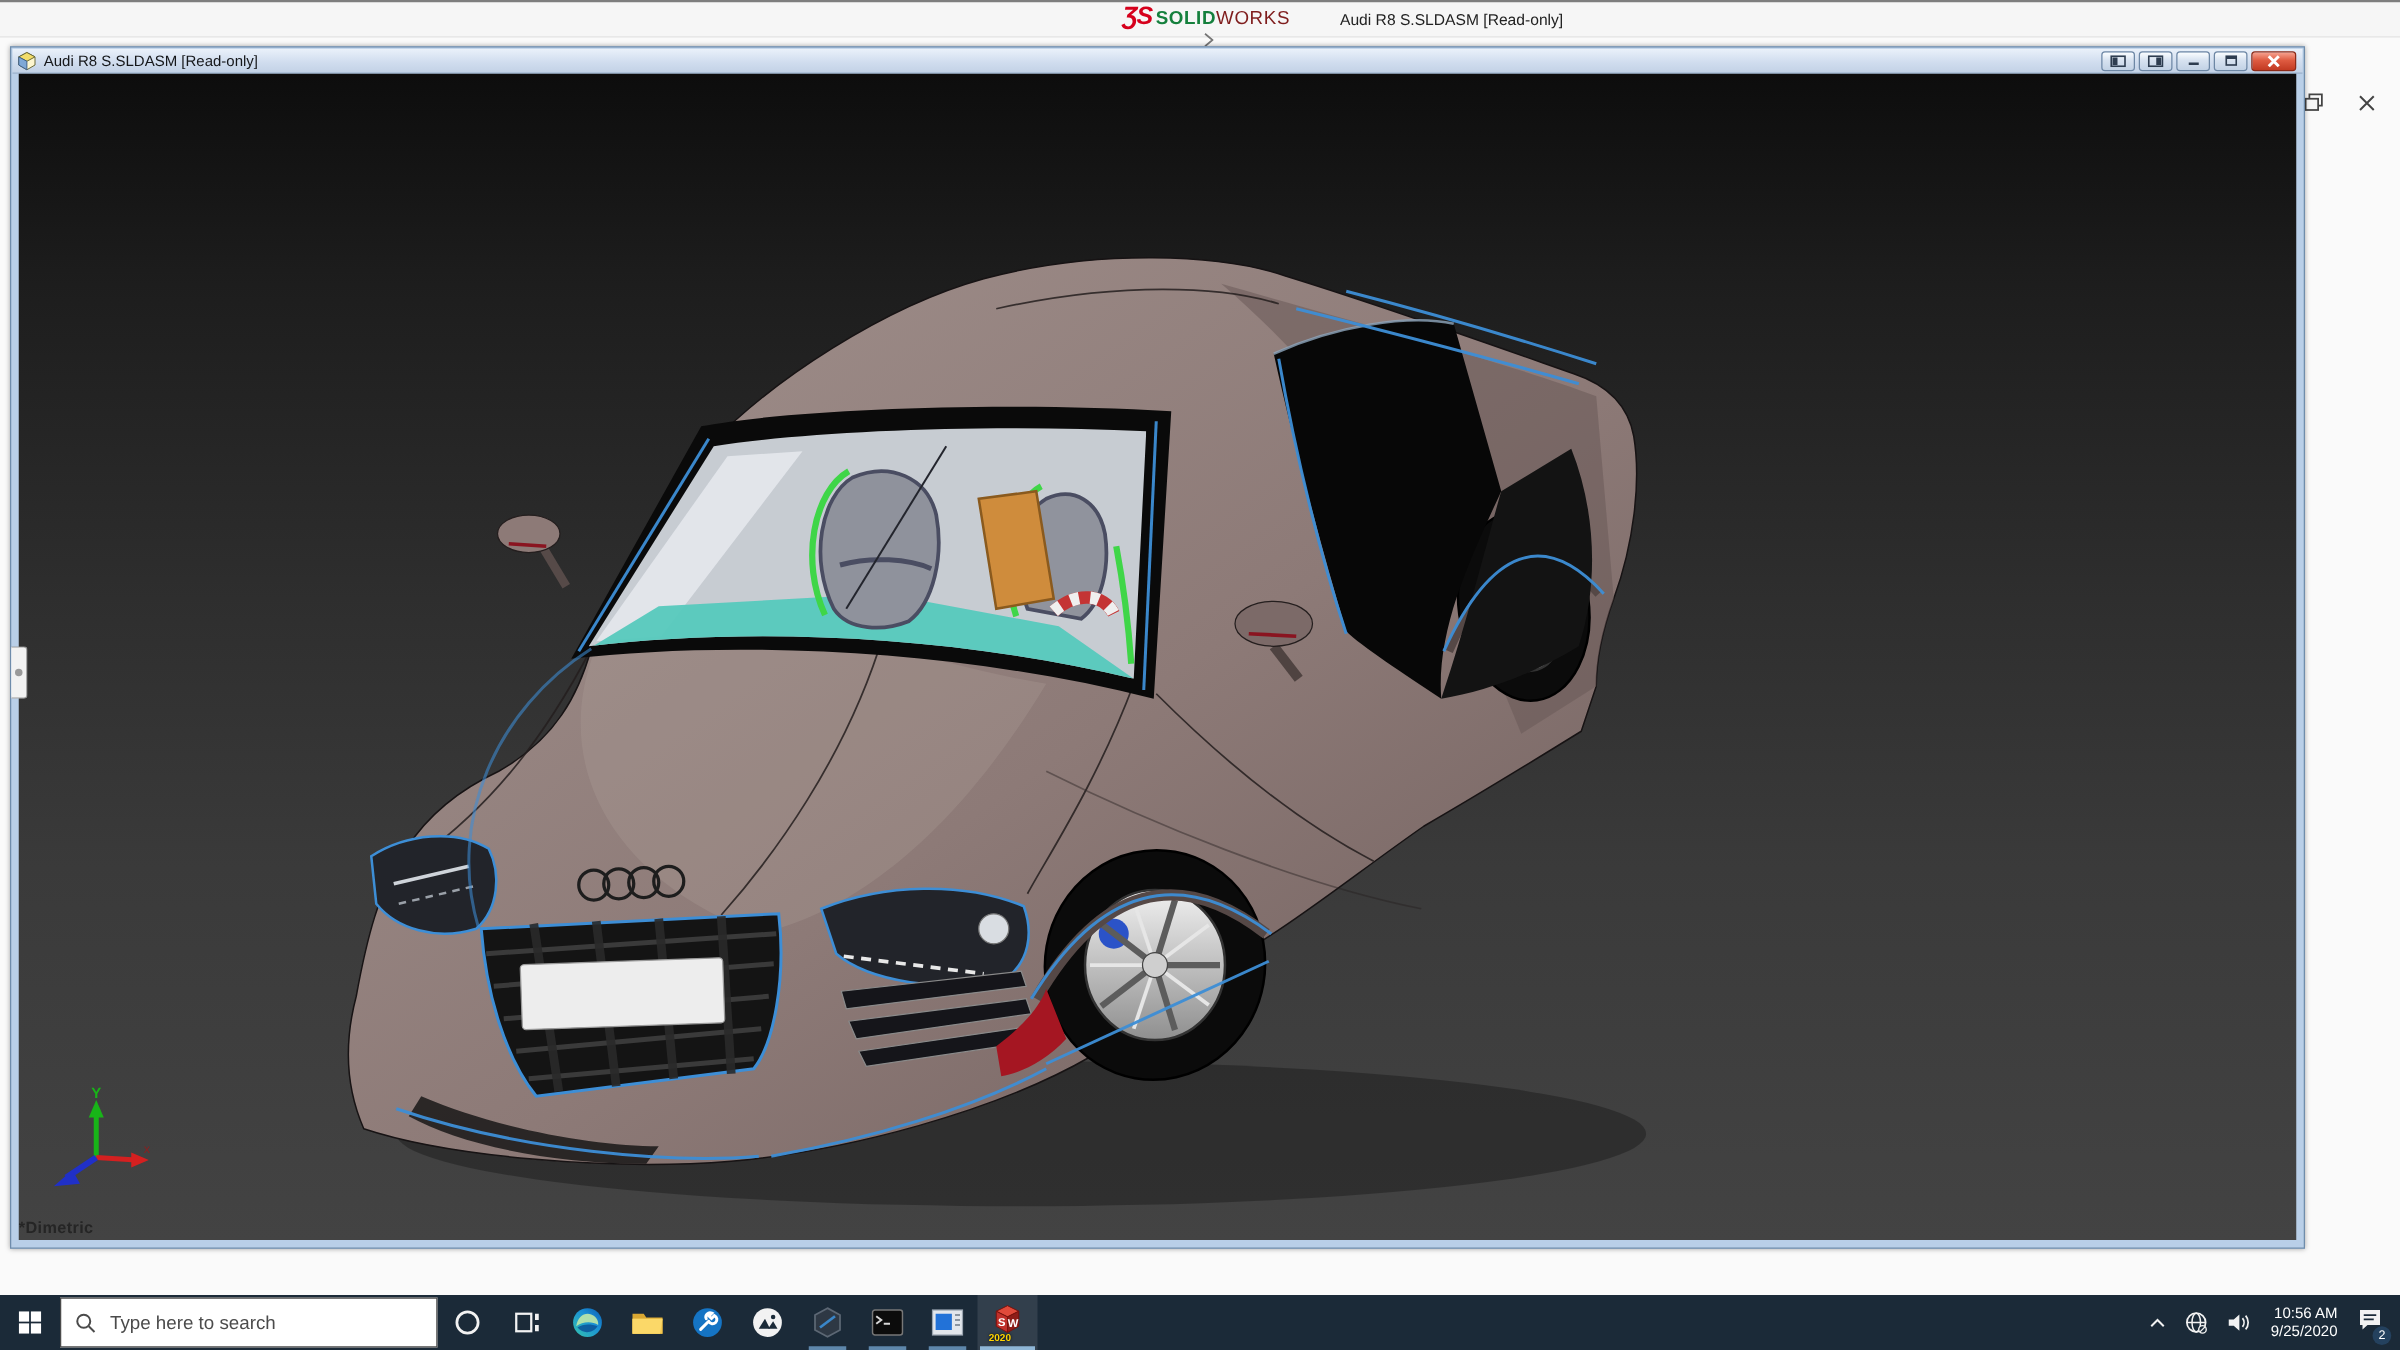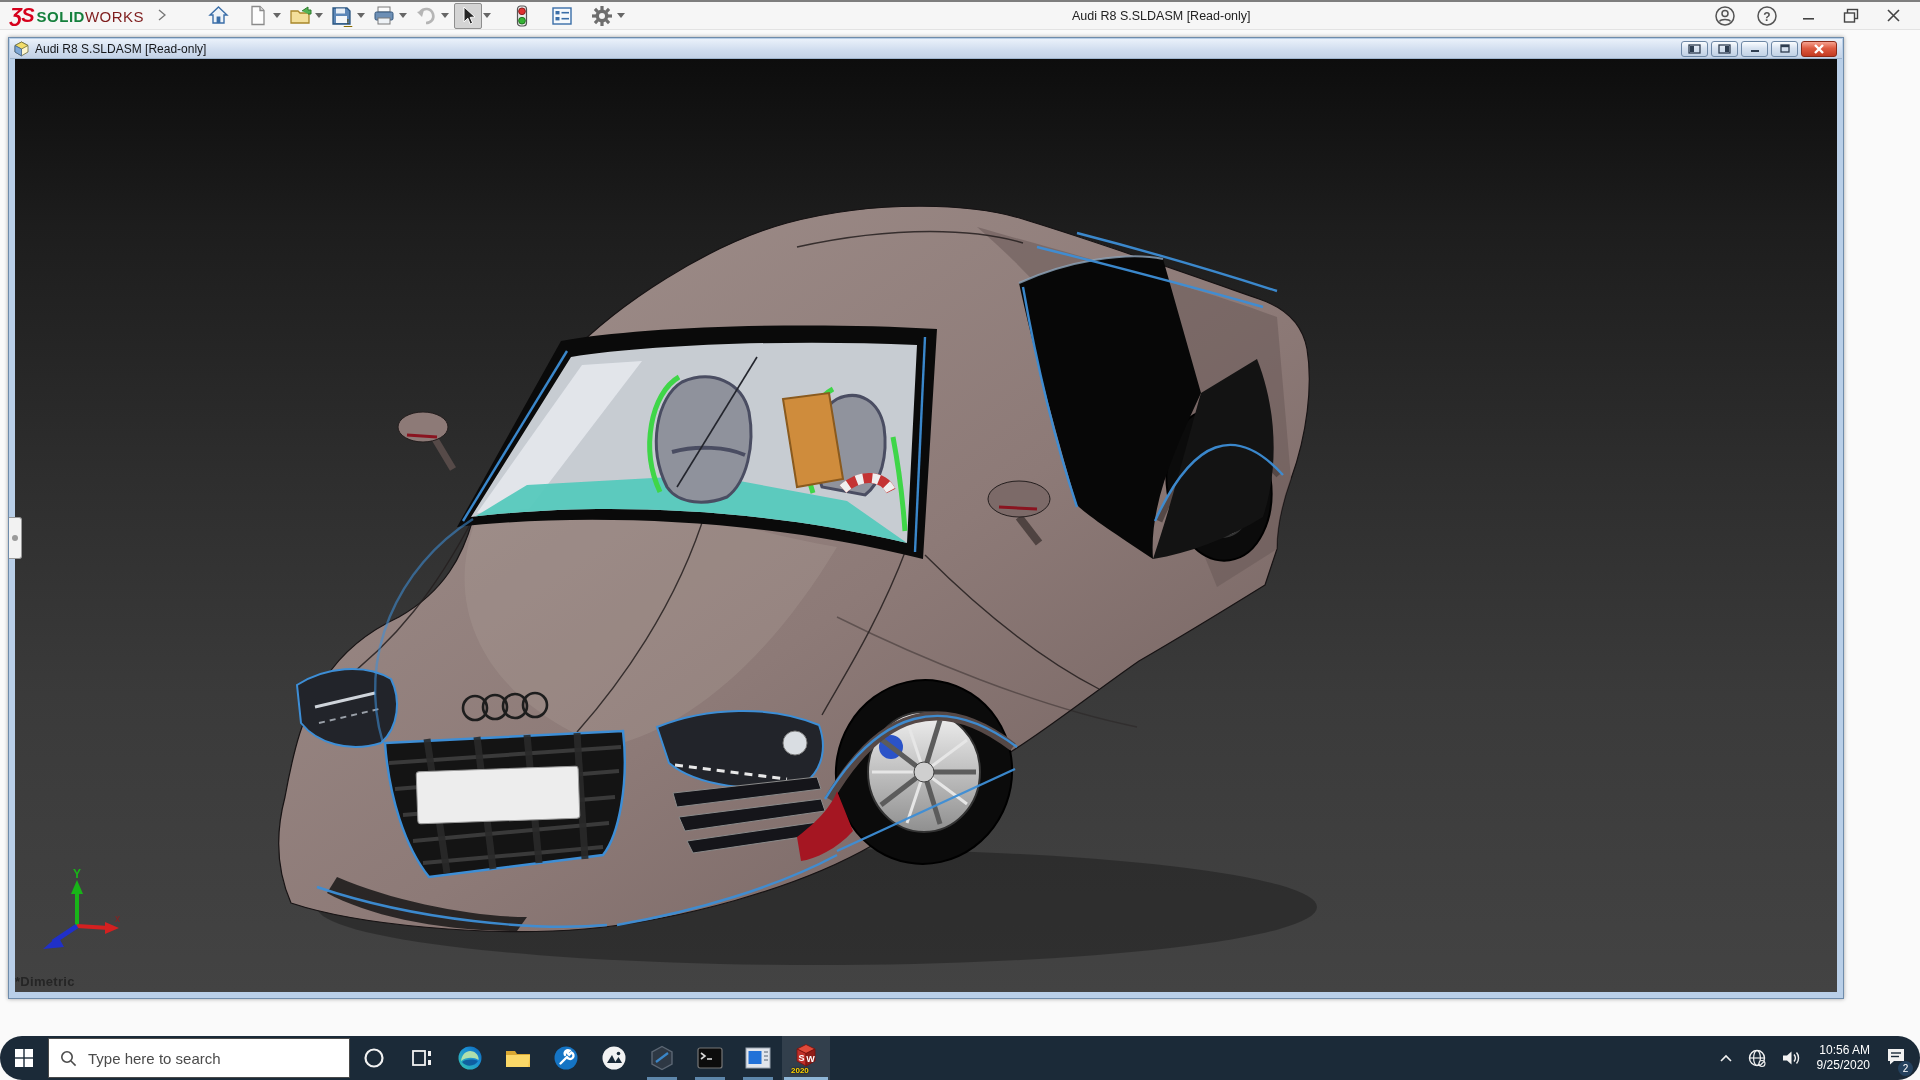--- a/index.html
+++ b/index.html
@@ -2,21 +2,21 @@
 <html><head>
 <meta charset="utf-8">
 <style>
   * { box-sizing: border-box; margin: 0; padding: 0; }
   html,body { width:1920px; height:1080px; overflow:hidden;
     font-family:"Liberation Sans", sans-serif; background:#fafafa; position:relative; }
 
   
   .top-edge { position:absolute; top:0; left:0; width:100%; height:2px; background:#7e7e7e; }
   .app-titlebar { position:absolute; top:2px; left:0; width:100%; height:28px;
-    background:#f6f6f6; border-bottom:1px solid #e3e3e3; display:flex; align-items:center; }
+    background:#f6f6f6; border-bottom:1px solid #e3e3e3; display:flex; align-items:center;flex-direction:column; }
   .brand { display:flex; align-items:baseline; margin-left:10px; cursor:default; }
   .brand .mark { color:#d6001c; font-weight:bold; font-style:italic; font-size:20px; letter-spacing:-1px; margin-right:3px; }
   .brand .bold { color:#15803d; font-weight:bold; font-size:15px; letter-spacing:.5px; }
   .brand .light { color:#7f1d1d; font-size:15px; letter-spacing:.5px; }
   .flyout { margin-left:14px; }
   .toolbar { display:flex; align-items:center; margin-left:26px; }
   .tbtn { width:28px; height:26px; display:flex; align-items:center; justify-content:center; border:1px solid transparent; border-radius:2px; }
   .tbtn.pressed { background:#d4d4d4; border:1px solid #8f8f8f; }
   .caret { width:0; height:0; border-left:4px solid transparent; border-right:4px solid transparent; border-top:5px solid #666; margin:0 5px 0 1px; }
   .tgap { width:12px; }
@@ -40,21 +40,21 @@
     background:linear-gradient(180deg,#0d0d0d 0%, #1d1d1d 18%, #2e2e2e 45%, #3a3a3a 68%, #434343 100%); }
   .panel-tab { position:absolute; left:0; top:479px; width:13px; height:42px; background:#f2f2f2;
     border:1px solid #9a9a9a; border-left:none; border-radius:0 3px 3px 0; display:flex; align-items:center; justify-content:center; }
   .panel-tab .dot { width:6px; height:6px; border-radius:50%; background:#9a9a9a; }
   .car-stage { position:absolute; left:262px; top:128px; width:1040px; height:790px; }
   .triad { position:absolute; left:16px; bottom:26px; }
   .view-label { position:absolute; left:0; bottom:3px; font-size:13px; font-weight:bold; color:#252525; letter-spacing:.3px; }
 
   
   .taskbar { position:absolute; left:0; bottom:0; width:100%; height:44px; background:#1b2a38;
-    display:flex; align-items:stretch;border-radius:22px; }
+    display:flex; align-items:stretch; }
   .tb-cell { width:48px; display:flex; align-items:center; justify-content:center; position:relative; }
   .tb-cell.open::after { content:""; position:absolute; left:9px; right:9px; bottom:0; height:3px; background:#5e87ab; }
   .tb-cell.active { background:rgba(255,255,255,.10); }
   .tb-cell.active::after { left:2px; right:2px; background:#8fb6d6; }
   .search-box { width:302px; margin:2px 0; background:#ffffff; border:1px solid #4a4a4a;
     display:flex; align-items:center; padding:0 11px; gap:11px; }
   .search-box input { border:none; outline:none; font-size:15px; color:#333; width:230px;
     font-family:"Liberation Sans",sans-serif; background:transparent; }
   .search-box input::placeholder { color:#4b4b4b; opacity:1; }
   .tray { margin-left:auto; display:flex; align-items:stretch; }

